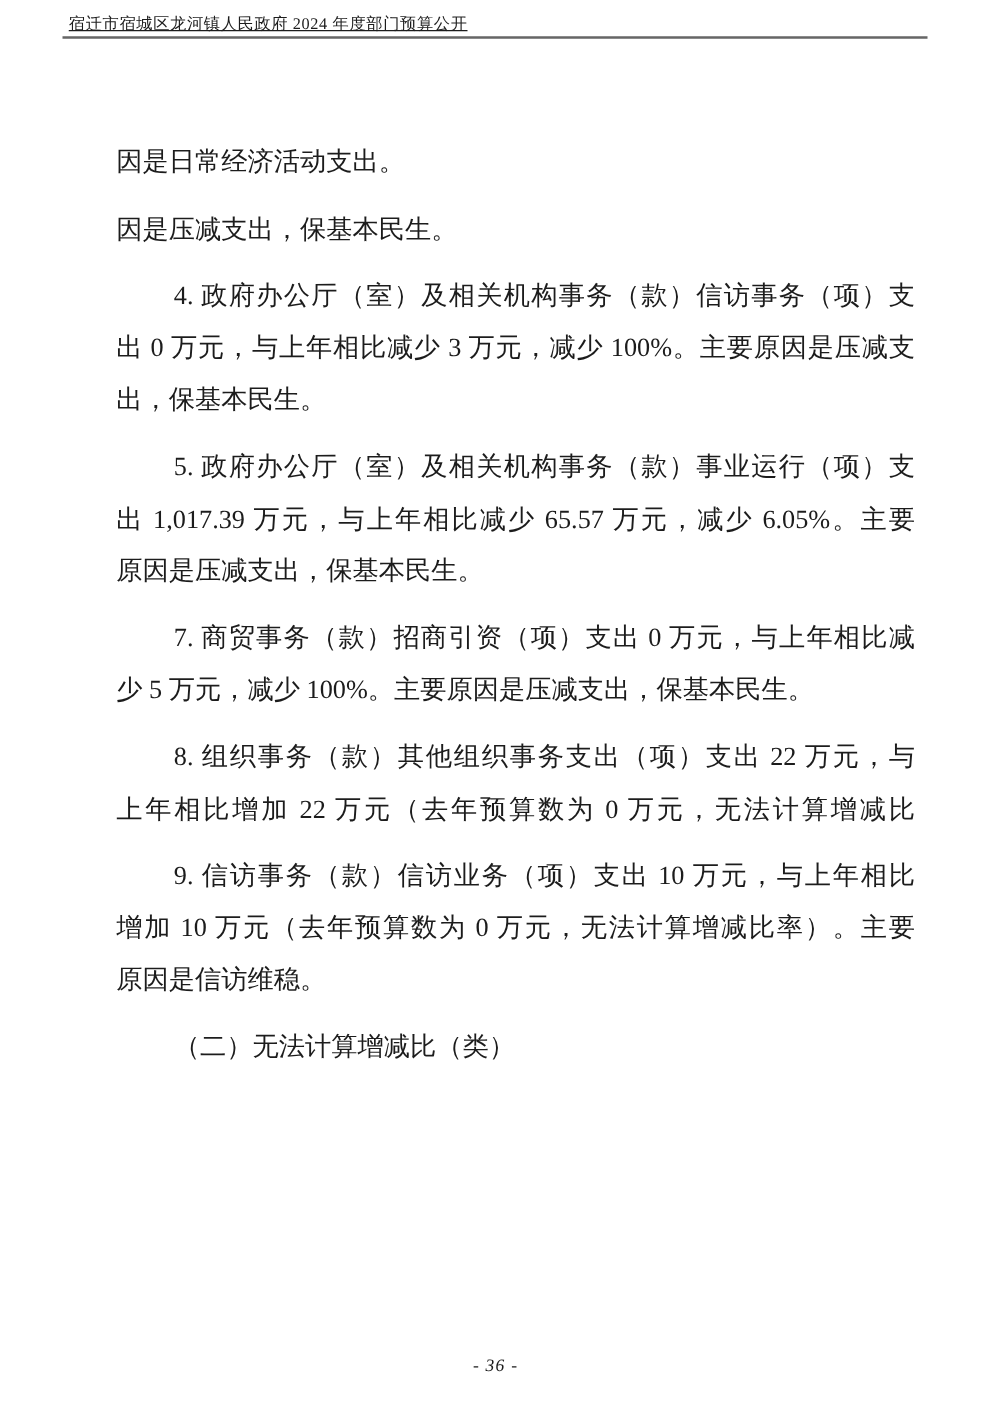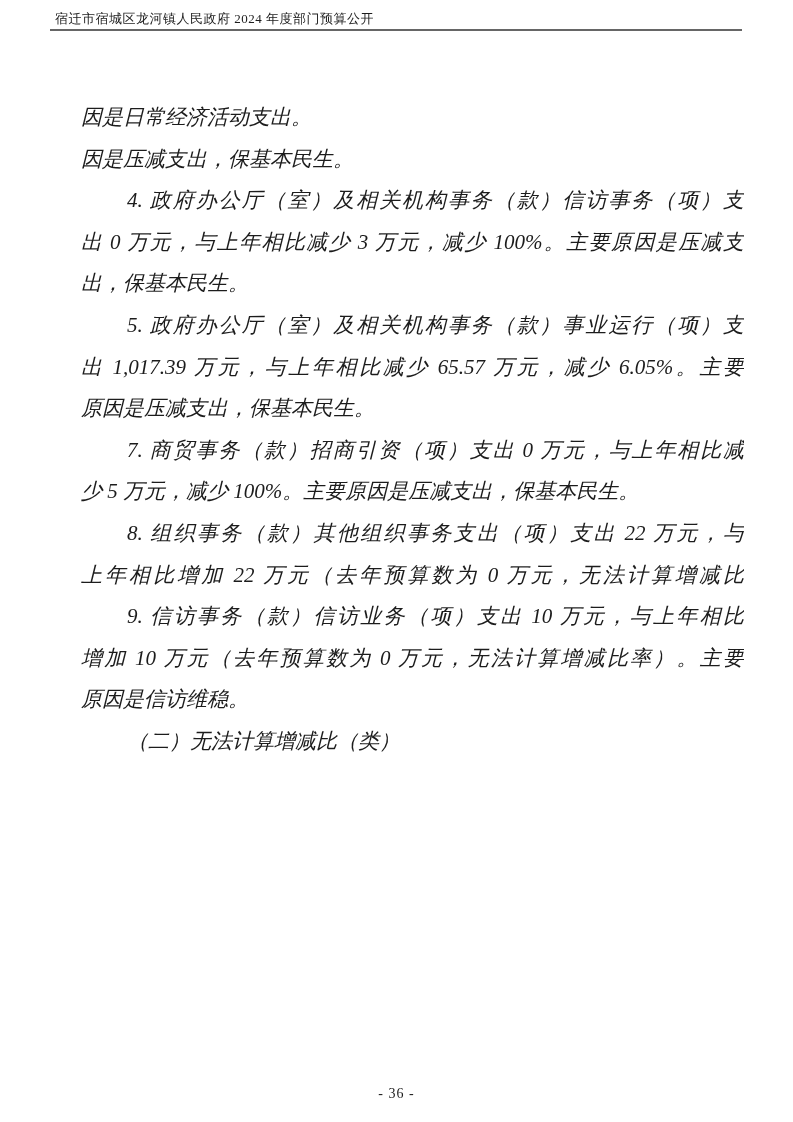--- a/index.html
+++ b/index.html
@@ -19,41 +19,41 @@
   .doc-header {
     position: absolute;
     left: 55px;
     top: 10px;
     width: 690px;
     font-size: 13px;
     line-height: 17px;
     color: var(--text-color, #1c1c1c);
     letter-spacing: 0.5px;
     white-space: nowrap;
+    text-decoration: underline;
   }
   .doc-header-rule {
     position: absolute;
     left: 50px;
     top: 29px;
     width: 692px;
     height: 2px;
     background: var(--rule-color, #666666);
   }
   .doc-body {
     position: absolute;
     left: 81px;
     top: 97px;
     width: 663px;
     font-size: 21px;
     line-height: 41.6px;
   }
   .paragraph {
-    margin: 0;
+    margin: 12px;
     padding: 0;
-    font-style: italic;
   }
   .text-line {
     height: 41.6px;
     text-align: justify;
     text-align-last: left;
     white-space: normal;
     overflow: hidden;
   }
   .text-line.fill {
     text-align-last: justify;
@@ -64,20 +64,21 @@
   .doc-footer {
     position: absolute;
     left: 0;
     top: 1085px;
     width: 100%;
     text-align: center;
     font-size: 14px;
     line-height: 18px;
     color: var(--text-color, #1c1c1c);
     letter-spacing: 1px;
+    font-style: italic;
   }
 </style>
 </head>
 <body>
 
 <div class="page" style="--page-bg: #ffffff; --text-color: #1c1c1c; --rule-color: #666666;">
   <div class="doc-header">宿迁市宿城区龙河镇人民政府 2024 年度部门预算公开</div>
   <div class="doc-header-rule"></div>
 
   <div class="doc-body">

